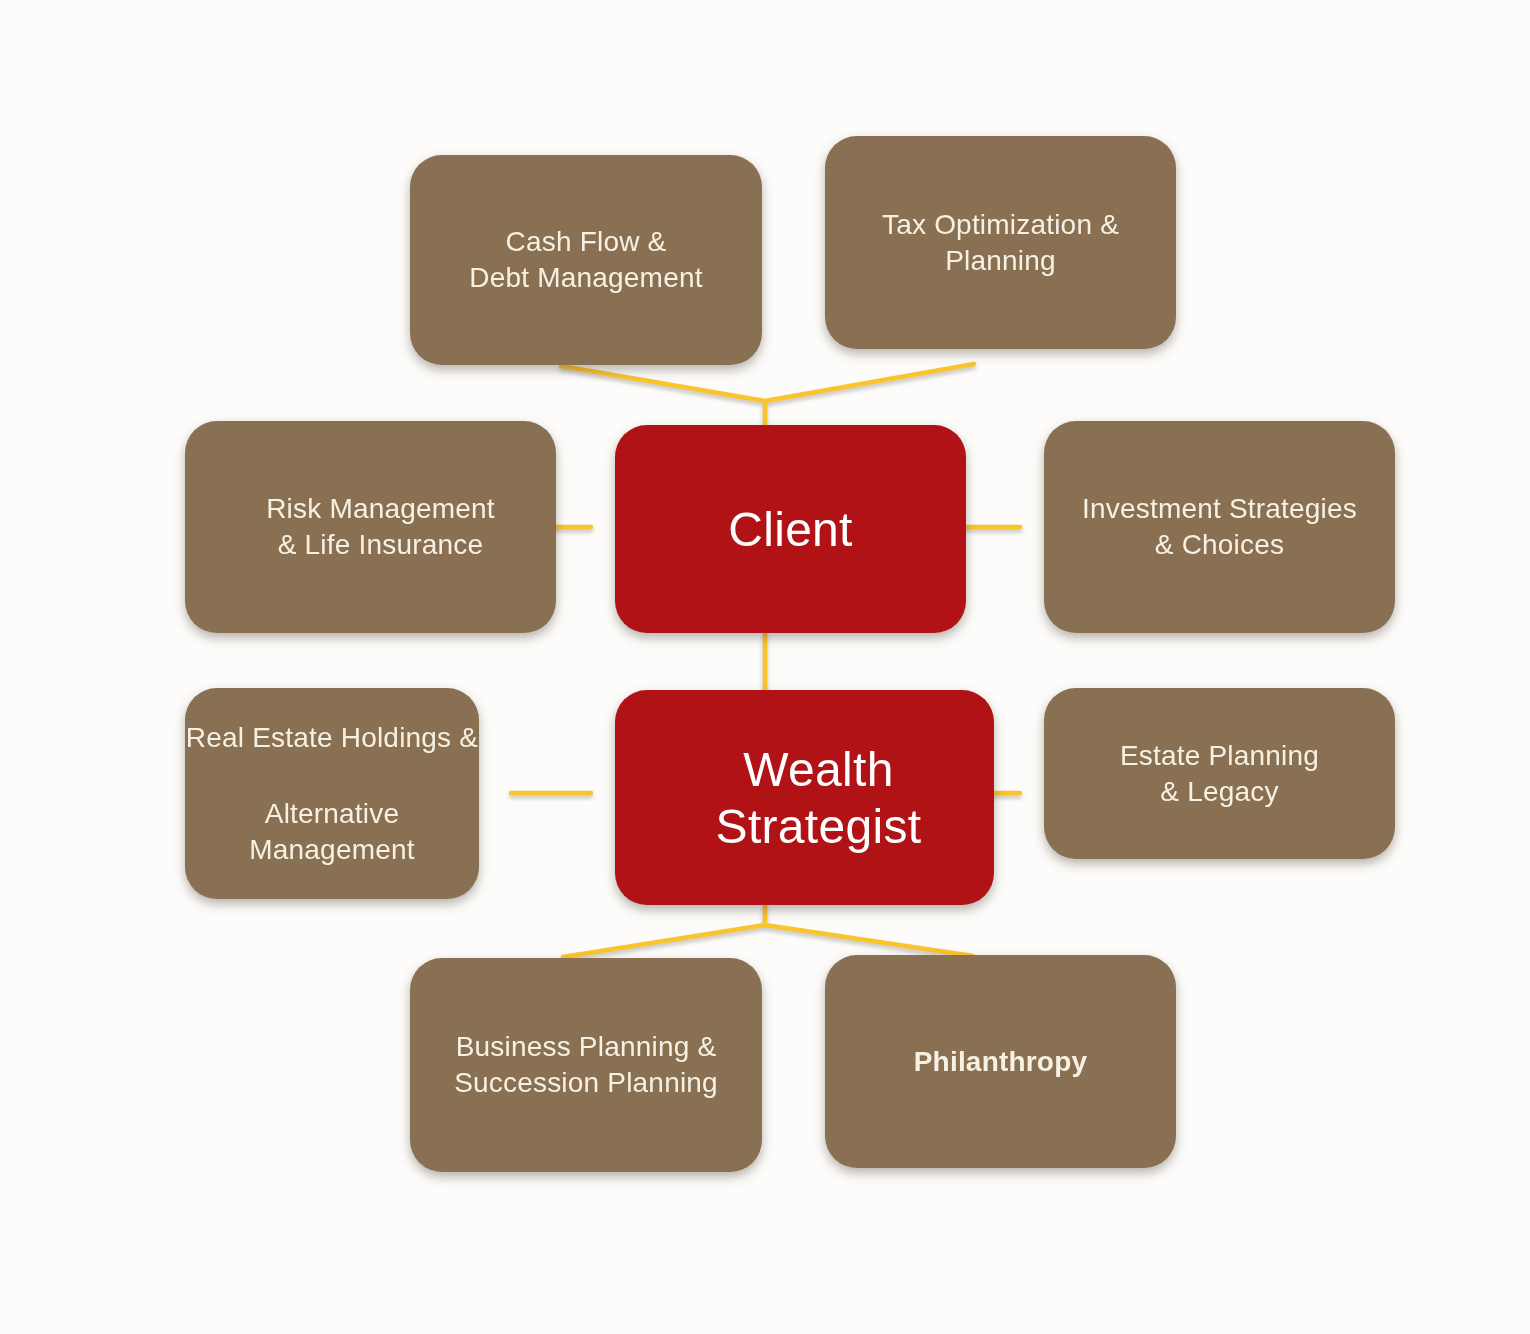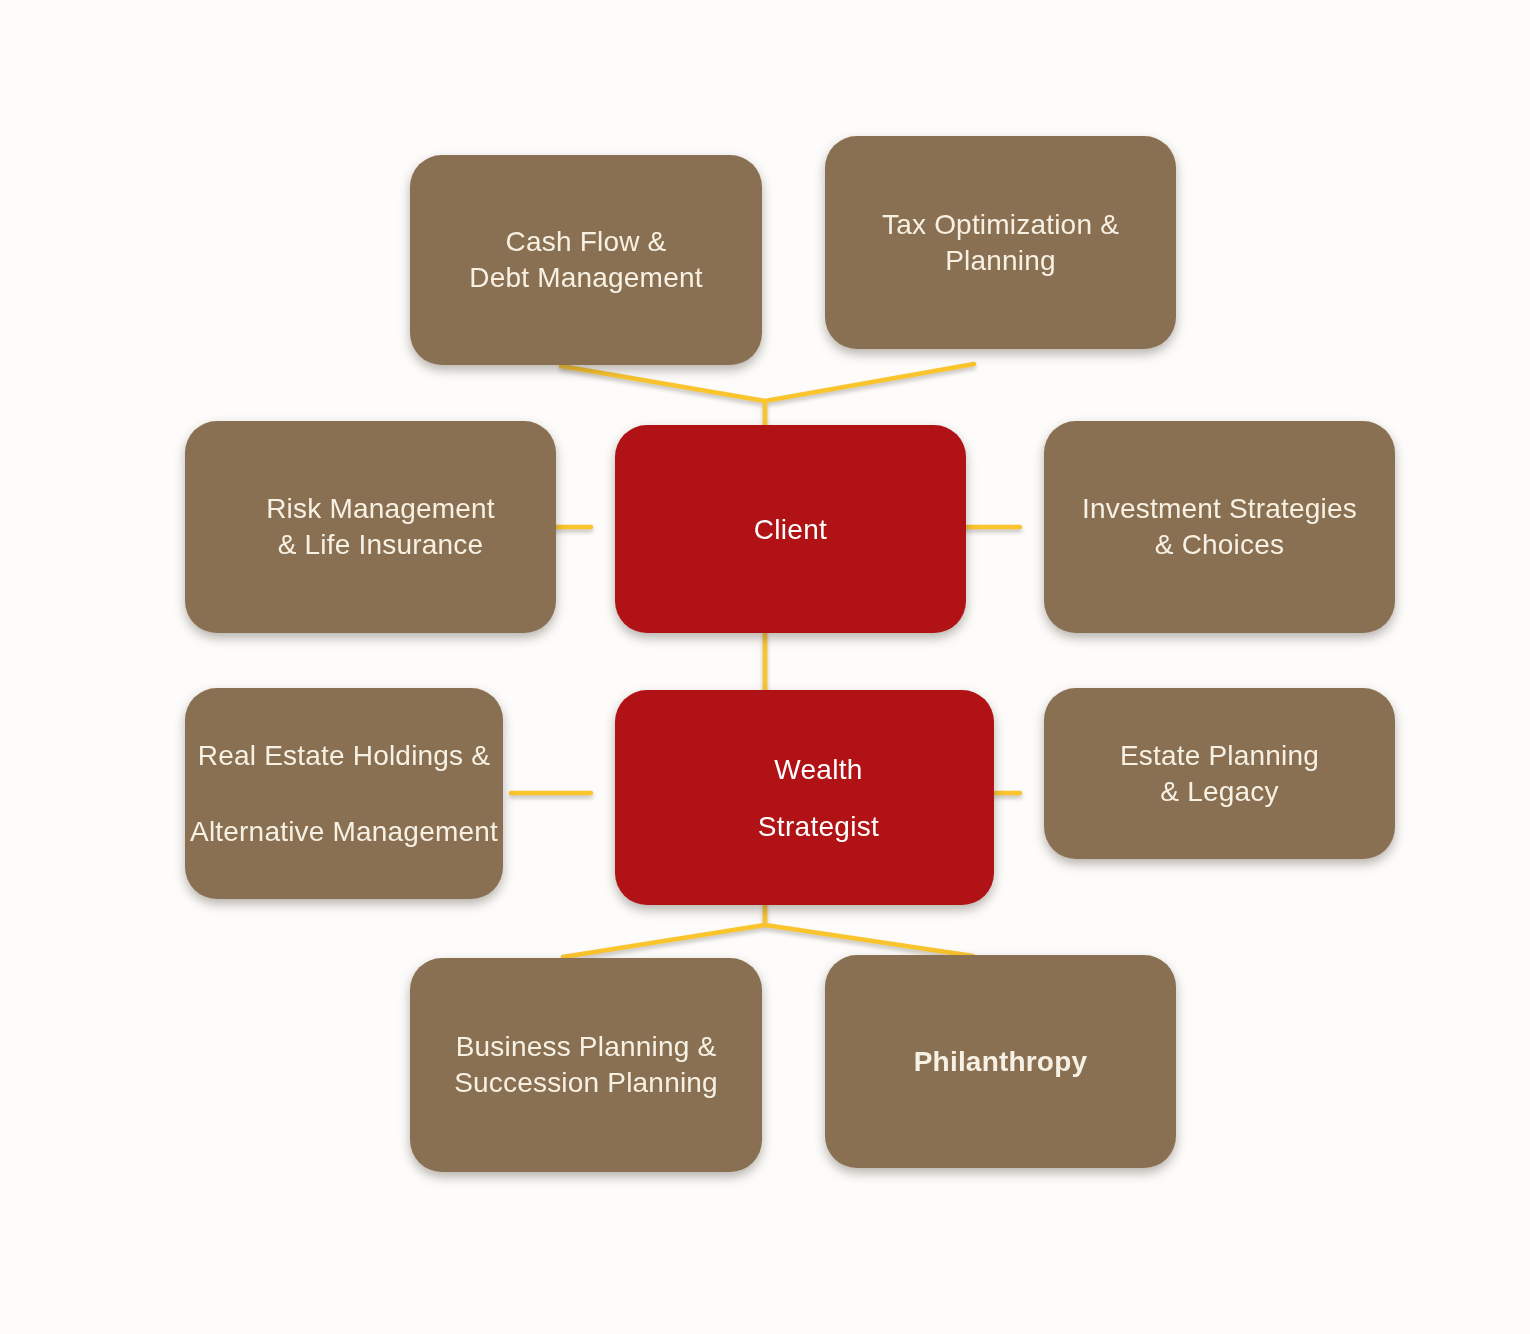--- a/index.html
+++ b/index.html
@@ -48,34 +48,34 @@
   .node.satellite {
     background: var(--satellite-node, #8A7053);
     color: var(--satellite-text, #F7F1E4);
     font-size: 28px;
     line-height: 36px;
     letter-spacing: 0.2px;
   }
   .node.central {
     background: var(--central-node, #B01215);
     color: var(--central-text, #FFFFFF);
-    font-size: 28px;
+    font-size: 48px;
     line-height: 57px;
     letter-spacing: 0.3px;
     align-items: center;
   }
   .line:empty { display: none; }
 
   
   .n-cash        { left: 385px;  top: 155px; width: 352px; height: 210px; }
   .n-tax         { left: 800px;  top: 136px; width: 351px; height: 213px; }
   .n-risk        { left: 160px;  top: 421px; width: 351px; height: 212px; padding-left: 20px; }
   .n-client      { left: 590px;  top: 425px; width: 351px; height: 208px; }
   .n-investment  { left: 1019px; top: 421px; width: 351px; height: 212px; }
-  .n-realestate  { left: 160px;  top: 688px; width: 318px; height: 211px; gap: 40px; }
+  .n-realestate  { left: 160px;  top: 688px; width: 294px; height: 211px; gap: 40px; }
   .n-wealth      { left: 590px;  top: 690px; width: 351px; height: 215px; padding-left: 28px; }
   .n-estate      { left: 1019px; top: 688px; width: 351px; height: 171px; }
   .n-business    { left: 385px;  top: 958px; width: 352px; height: 214px; }
   .n-philan      { left: 800px;  top: 955px; width: 351px; height: 213px; font-weight: bold; }
 </style>
 </head>
 <body>
 
 <div class="canvas">
 

